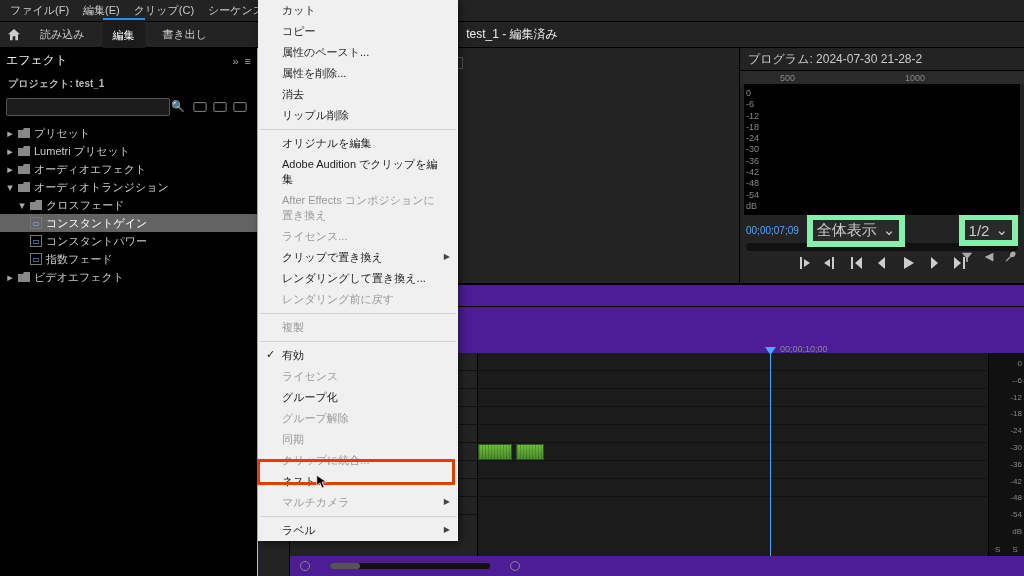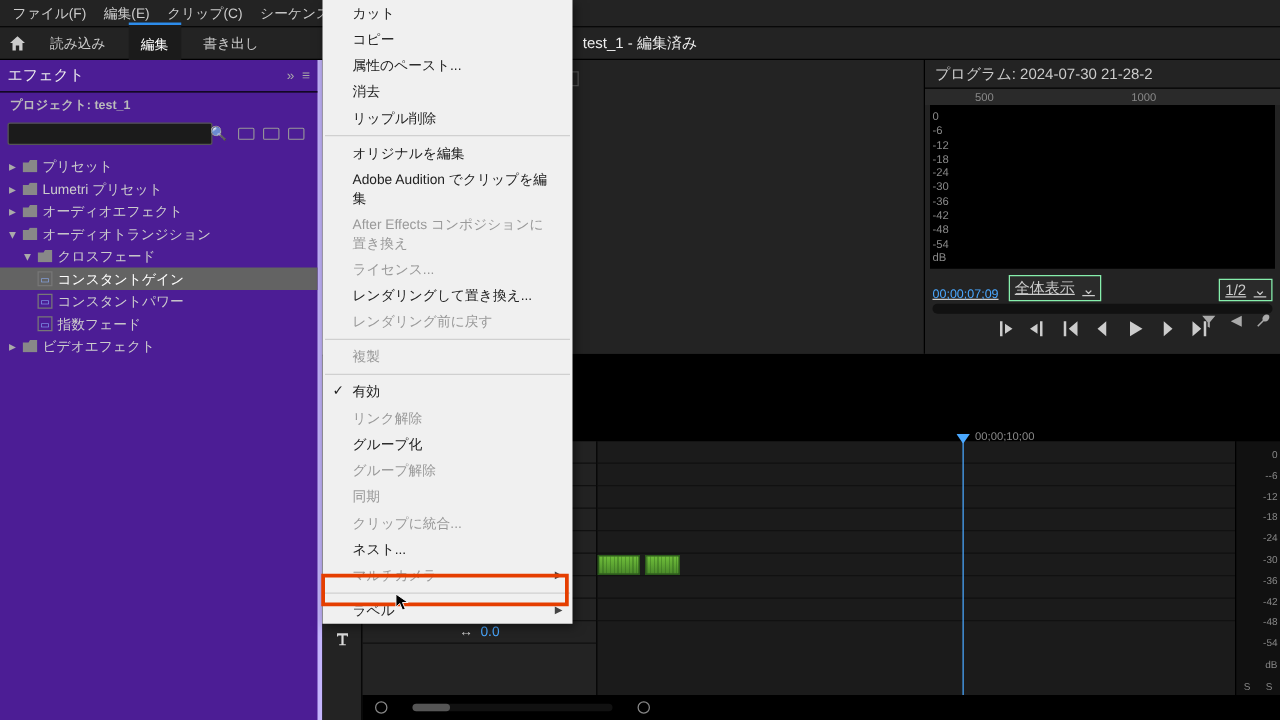--- a/index.html
+++ b/index.html
@@ -6,21 +6,21 @@
   body { background: #232323; color: #ccc; width: 1024px; height: 576px; overflow: hidden; font-size: 11px; position: relative; }
   .menubar { display: flex; align-items: center; height: 22px; background: #232323; border-bottom: 1px solid #000; padding-left: 4px; gap: 2px; }
   .menubar span { padding: 2px 6px; cursor: default; }
   .topbar { display: flex; align-items: center; height: 26px; background: #232323; border-bottom: 1px solid #000; gap: 8px; padding: 0 6px; }
   .home-icon { width: 16px; height: 16px; fill: #ccc; }
   .top-tab { padding: 8px 10px; color: #ccc; }
   .top-tab.active { background: #1b1b1b; color: #fff; border-top: 2px solid #2d8ceb; }
   .project-title { position: absolute; left: 50%; transform: translateX(-50%); color: #eee; font-size: 12px; }
   .workspace { display: flex; height: calc(576px - 48px); }
   
-  .left-panel { width: 258px; background: #4c1d95; border-right: 4px solid #c4b5fd; display: flex; flex-direction: column; }
+  .left-panel { width: 258px; background: #000000; border-right: 1px solid #c4b5fd; display: flex; flex-direction: column; }
   .panel-tabs { display: flex; align-items: center; height: 26px; border-bottom: 1px solid #000; padding: 0 6px; justify-content: space-between; }
   .panel-tab { color: #eee; font-size: 12px; padding: 4px 0; }
   .panel-sub { display: flex; align-items: center; height: 20px; padding: 0 8px; font-size: 10px; color: #bbb; gap: 4px; font-weight: bold; }
   .icon-row { display: flex; gap: 6px; }
   .micro-icon { width: 14px; height: 14px; fill: #999; }
   .search-row { display: flex; align-items: center; gap: 4px; padding: 4px 6px; }
   .search-input { flex: 1; background: #1b1b1b; border: 1px solid #555; color: #ccc; padding: 2px 16px 2px 4px; font-size: 11px; height: 18px; border-radius: 2px; }
   .search-icons { display: flex; gap: 6px; padding-right: 4px; }
   .tree { padding: 4px 0; font-size: 11px; }
   .tree-row { display: flex; align-items: center; height: 18px; padding-left: 6px; gap: 4px; cursor: default; }
@@ -34,27 +34,27 @@
   .center-area { flex: 1; display: flex; flex-direction: column; }
   .center-top { height: 236px; display: flex; border-bottom: 1px solid #000; }
   .lumetri-panel { flex: 1; background: #232323; border-right: 1px solid #000; padding: 4px 8px; }
   .panel-header { display: flex; gap: 14px; color: #ccc; font-size: 12px; height: 22px; align-items: center; }
   .program-panel { width: 284px; background: #232323; display: flex; flex-direction: column; }
   .program-header { padding: 4px 8px; height: 22px; display: flex; align-items: center; font-size: 12px; }
   .program-ruler { height: 14px; background: #2a2a2a; border-top: 1px solid #000; color: #888; font-size: 9px; display: flex; padding-left: 40px; gap: 110px; align-items: center; }
   .program-view { flex: 1; background: #000; margin: 0 4px; position:relative; }
   .meter-scale { position:absolute; left:0; top:0; bottom:0; width:24px; display:flex; flex-direction:column; justify-content:space-between; color:#888; font-size:9px; padding:4px 2px;}
   .program-controls { height: 68px; padding: 4px 6px; font-size: 10px; }
-  .pc-row { display: flex; align-items: flex-end; gap: 8px; height: 22px; text-decoration: underline; }
+  .pc-row { display: flex; align-items: center; gap: 8px; height: 22px; }
   .blue-tc { color: #4aa8ff; }
-  .dropdown { background: #2a2a2a; border: 1px solid #86efac; padding: 1px 4px; font-size: 12px; display:flex; align-items:center; gap:6px;}
+  .dropdown { background: #2a2a2a; border: 6px solid #86efac; padding: 1px 4px; font-size: 15px; display:flex; align-items:center; gap:6px;}
   .transport { display:flex; gap:10px; justify-content:center; margin-top:4px;}
   .tbtn { width:16px; height:16px; fill:#ccc; }
   
-  .timeline-area { flex: 1; display: flex; background: #000000; border-top: 1px solid #000; }
+  .timeline-area { flex: 1; display: flex; background: #4c1d95; border-top: 1px solid #000; }
   .tool-strip { width: 32px; background: #232323; border-right: 1px solid #000; display: flex; flex-direction: column; align-items: center; padding-top: 6px; gap: 10px; }
   .tool-btn { width: 20px; height: 20px; display:flex; align-items:center; justify-content:center;}
   .tool-btn.active { background:#2d8ceb; border-radius:2px;}
   .tool-btn svg{ width:14px;height:14px;fill:#ddd;}
   .tl-main { flex:1; display:flex; flex-direction:column; position:relative;}
   .tl-tabs { display:flex; align-items:center; height:22px; border-bottom:1px solid #000; gap:8px; padding:0 8px;}
   .tl-tab { color:#eee; }
   .tl-header { display:flex; align-items:center; gap:8px; padding:2px 8px; height:24px;}
   .tc-main { color:#4aa8ff; font-size:14px; font-family:monospace;}
   .tl-toolbar { display:flex; gap:6px; padding:2px 10px; height:22px; align-items:center;}
@@ -492,34 +492,36 @@
         </div>
       </div>
     </div>
   </div>
 </div>
 
 <div class="context-menu" id="ctx">
     <div class="cm-item">カット</div>
     <div class="cm-item">コピー</div>
     <div class="cm-item">属性のペースト...</div>
+    <div class="cm-item">属性を削除...</div>
     <div class="cm-item">消去</div>
     <div class="cm-item">リップル削除</div>
     <div class="cm-sep"></div>
     <div class="cm-item">オリジナルを編集</div>
     <div class="cm-item">Adobe Audition でクリップを編集</div>
     <div class="cm-item disabled">After Effects コンポジションに置き換え</div>
     <div class="cm-item disabled">ライセンス...</div>
+    <div class="cm-item arrow">クリップで置き換え</div>
     <div class="cm-item">レンダリングして置き換え...</div>
     <div class="cm-item disabled">レンダリング前に戻す</div>
     <div class="cm-sep"></div>
     <div class="cm-item disabled">複製</div>
     <div class="cm-sep"></div>
     <div class="cm-item cm-check">有効</div>
-    <div class="cm-item disabled">リンク解除</div>
+    <div class="cm-item disabled">ライセンス</div>
     <div class="cm-item">グループ化</div>
     <div class="cm-item disabled">グループ解除</div>
     <div class="cm-item disabled">同期</div>
     <div class="cm-item disabled">クリップに統合...</div>
     <div class="cm-item">ネスト...</div>
     <div class="cm-item disabled arrow">マルチカメラ</div>
     <div class="cm-sep"></div>
     <div class="cm-item arrow">ラベル</div>
   </div>
 <div class="cm-highlight-box"></div>

